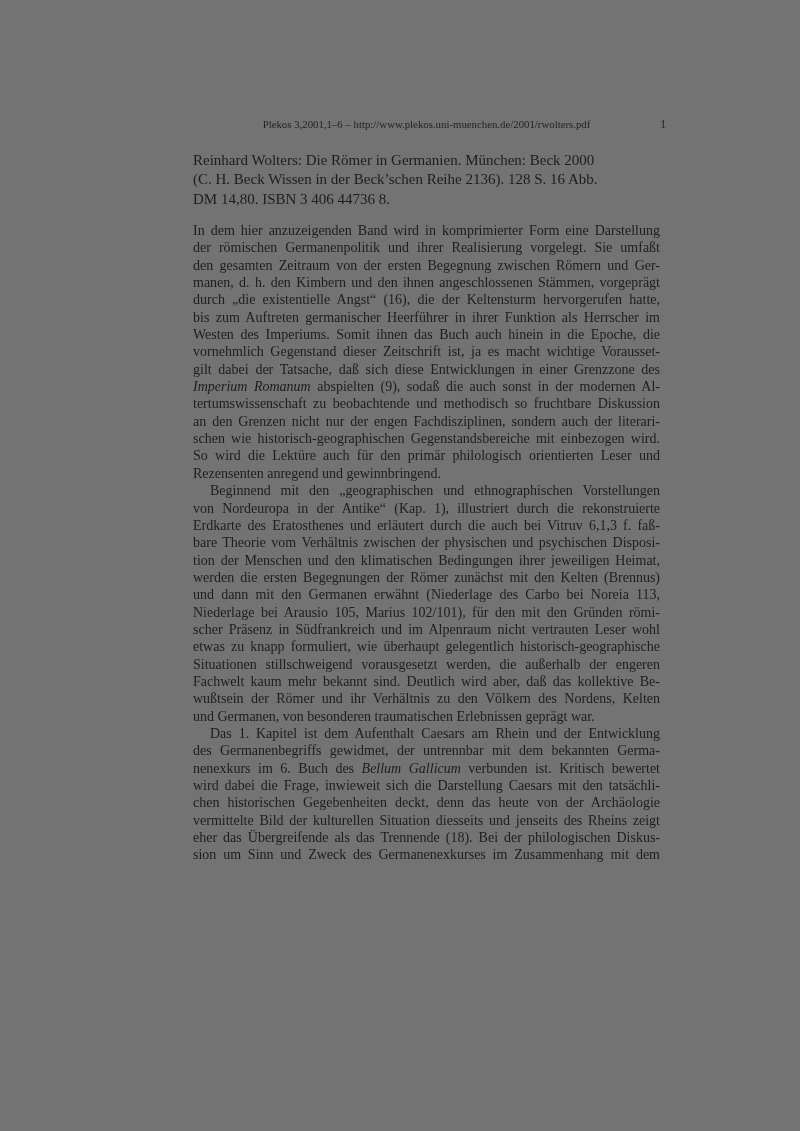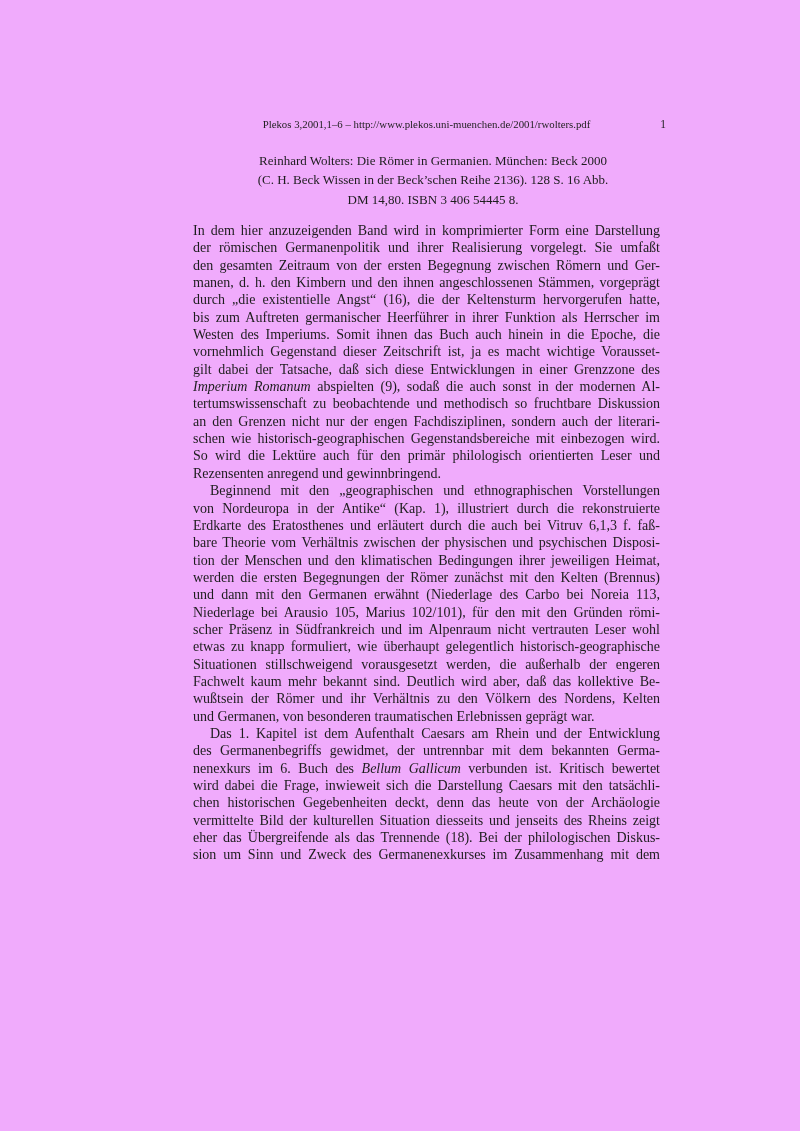--- a/index.html
+++ b/index.html
@@ -4,21 +4,21 @@
 <style>
   html, body {
     margin: 0;
     padding: 0;
     background: #ffffff;
   }
   .page {
     position: relative;
     width: 800px;
     height: 1131px;
-    background: #f0abfc;
+    background: #737373;
     font-family: "Liberation Serif", "DejaVu Serif", serif;
     color: #1d1d1d;
     overflow: hidden;
   }
   .header {
     position: absolute;
     top: 118px;
     left: 193px;
     width: 467px;
     font-size: 10.8px;
@@ -30,23 +30,23 @@
     position: absolute;
     right: -6px;
     top: 0;
     font-size: 11.5px;
   }
   .title-block {
     position: absolute;
     top: 151px;
     left: 193px;
     width: 480px;
-    font-size: 13px;
+    font-size: 15px;
     line-height: 19.4px;
-    text-align: center;
+    text-align: left;
   }
   .body-text {
     position: absolute;
     top: 222px;
     left: 193px;
     width: 467px;
     font-size: 14px;
     line-height: 17.35px;
   }
   .paragraph {
@@ -73,21 +73,21 @@
 <div class="page">
 
   <div class="header">
     <span>Plekos 3,2001,1–6 – http://www.plekos.uni-muenchen.de/2001/rwolters.pdf</span>
     <span class="page-number">1</span>
   </div>
 
   <div class="title-block">
       <div>Reinhard Wolters: Die Römer in Germanien. München: Beck 2000</div>
       <div>(C. H. Beck Wissen in der Beck’schen Reihe 2136). 128 S. 16 Abb.</div>
-      <div>DM 14,80. ISBN 3 406 54445 8.</div>
+      <div>DM 14,80. ISBN 3 406 44736 8.</div>
     </div>
 
   <div class="body-text">
       <div class="paragraph">
         <div class="line">In dem hier anzuzeigenden Band wird in komprimierter Form eine Darstellung</div>
         <div class="line">der römischen Germanenpolitik und ihrer Realisierung vorgelegt. Sie umfaßt</div>
         <div class="line">den gesamten Zeitraum von der ersten Begegnung zwischen Römern und Ger-</div>
         <div class="line">manen, d. h. den Kimbern und den ihnen angeschlossenen Stämmen, vorgeprägt</div>
         <div class="line">durch „die existentielle Angst“ (16), die der Keltensturm hervorgerufen hatte,</div>
         <div class="line">bis zum Auftreten germanischer Heerführer in ihrer Funktion als Herrscher im</div>

